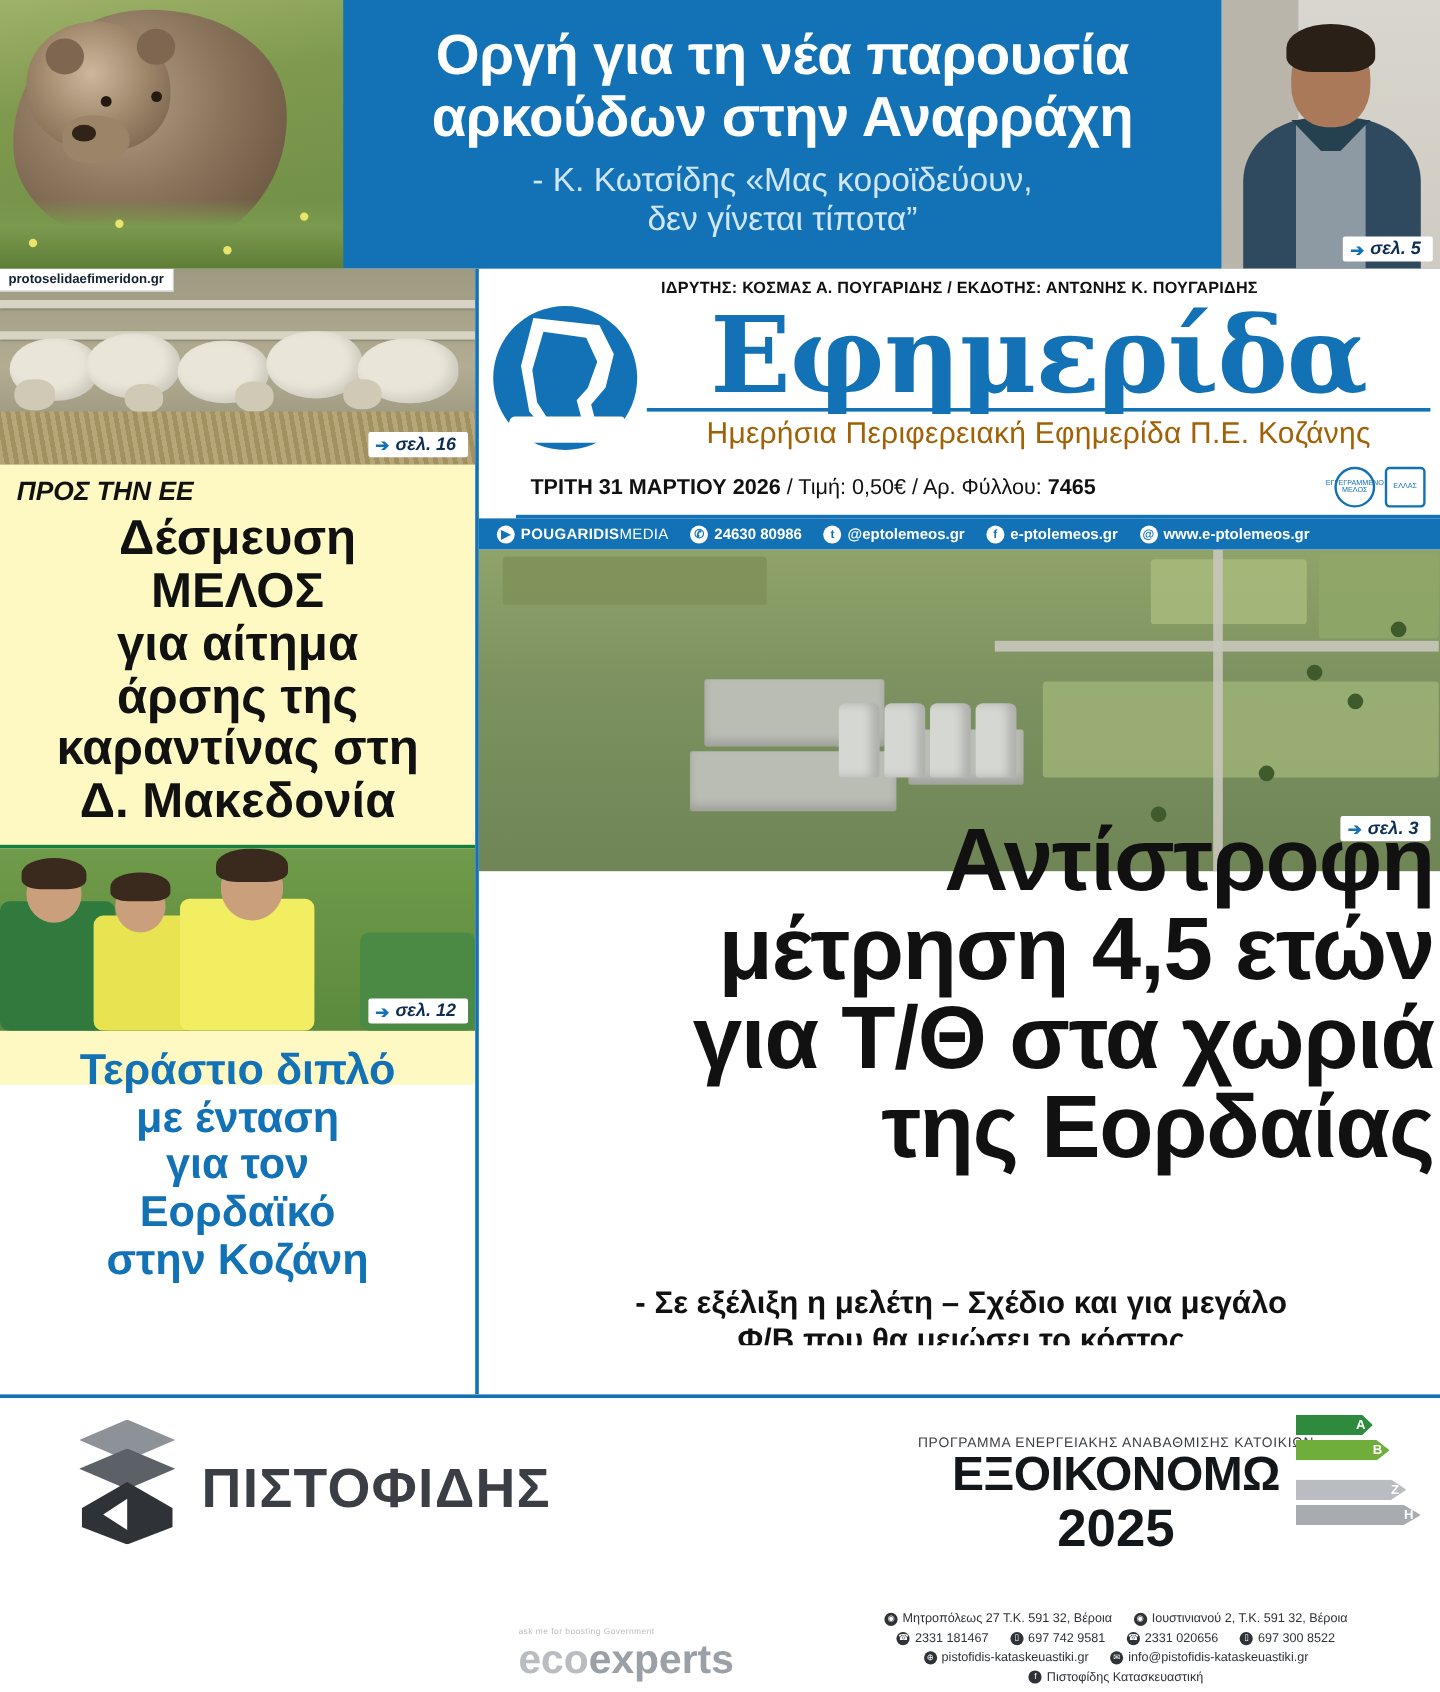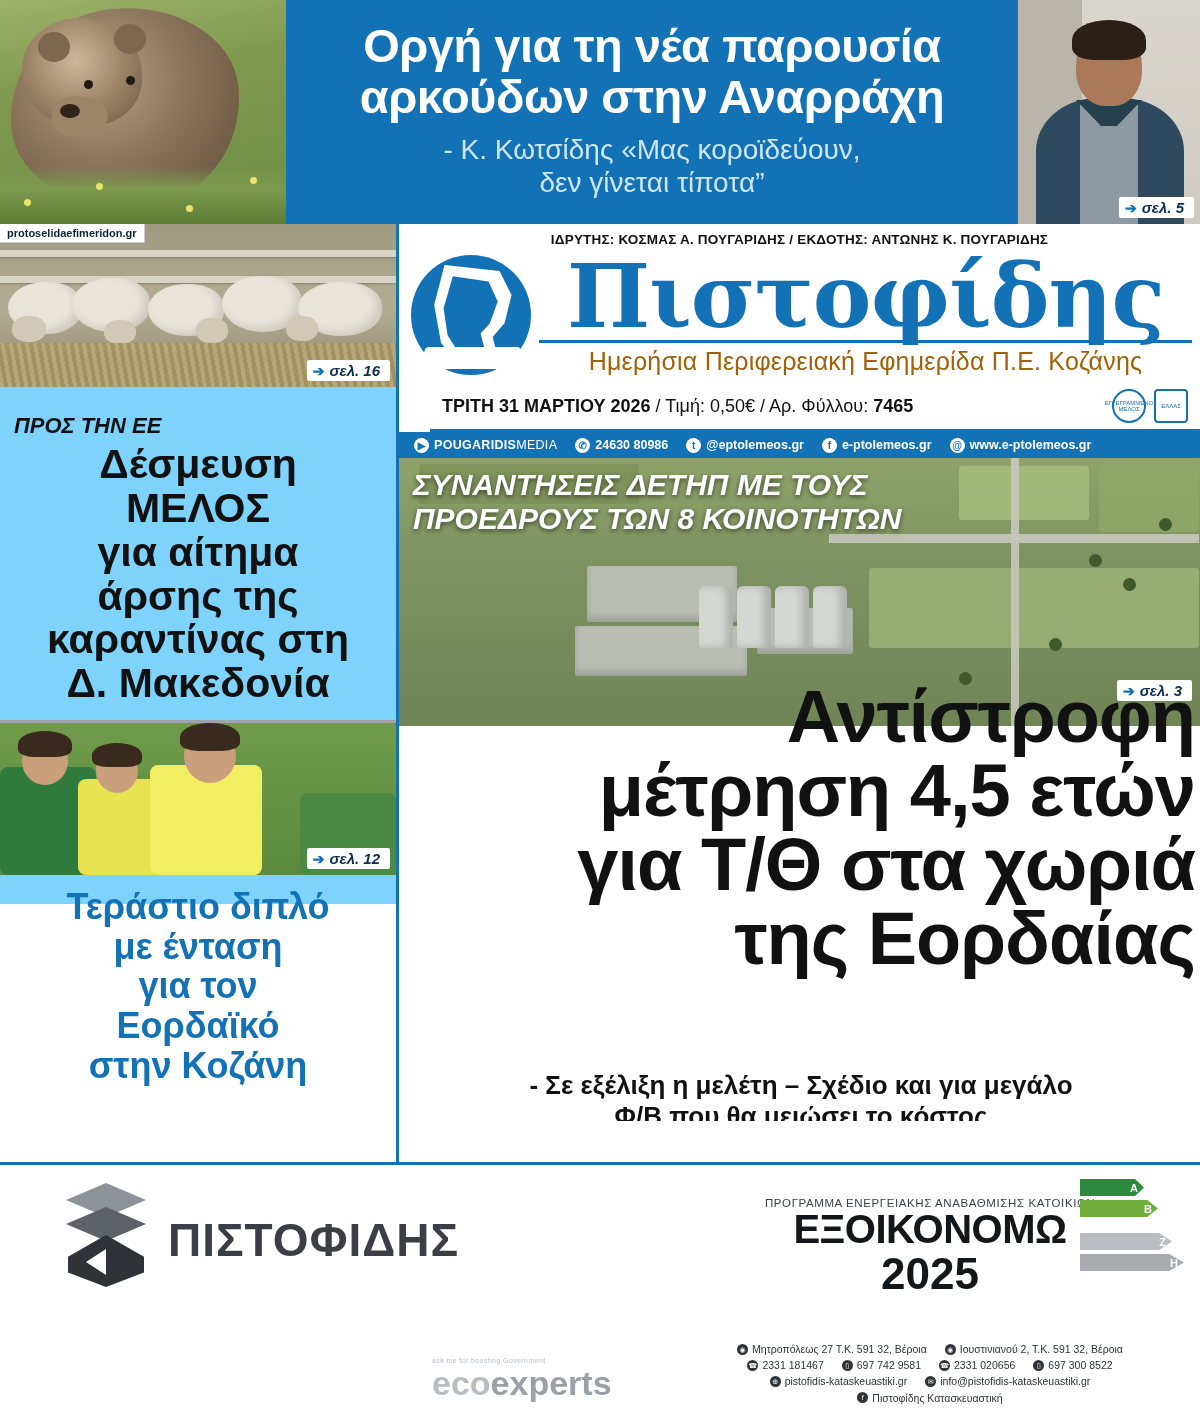--- a/index.html
+++ b/index.html
@@ -101,21 +101,21 @@
     font-style: italic; font-weight: bold; font-size: 15px;
     padding: 2px 10px 2px 6px; display: flex; align-items: center; gap: 5px;
     border-radius: 2px;
   }
   .page-ref .arrow { color: #1272b5; font-size: 14px; font-style: normal; }
   .ref-banner { right: 6px; bottom: 6px; }
 
   
   .left-col {
     position: absolute; left: 0; top: 224px; width: 396px; height: 680px;
-    background: #7dd3fc;
+    background: #fef9c3;
   }
   .sheep-photo {
     position: relative; width: 396px; height: 163px; overflow: hidden;
     background: linear-gradient(180deg,#9e9a82 0%, #b2ad92 50%, #8e8a72 100%);
   }
   .sheep-rail {
     position: absolute; left: 0; width: 100%; height: 7px; background: #d8d4c4;
     box-shadow: 0 1px 2px rgba(0,0,0,.25);
   }
   .sheep {
@@ -129,21 +129,21 @@
     opacity: .95;
   }
   .site-tag {
     position: absolute; left: 0; top: 0; background: #ffffff; color: #123;
     font-size: 11px; font-weight: bold; padding: 3px 7px; border-right:1px solid #ccc;
     border-bottom:1px solid #ccc;
   }
   .ref-sheep { right: 6px; bottom: 6px; }
 
   .left-headline-block {
-    padding: 26px 14px 14px; border-bottom: 3px solid #a3a3a3;
+    padding: 10px 14px 14px; border-bottom: 3px solid #15803d;
   }
   .kicker {
     font-style: italic; font-weight: bold; font-size: 22px; color: #111;
     margin-bottom: 4px;
   }
   .left-headline {
     font-weight: bold; font-size: 41px; line-height: 1.07; color: #111;
     text-align: center;
   }
 
@@ -473,21 +473,21 @@
   <div class="founders">ΙΔΡΥΤΗΣ: ΚΟΣΜΑΣ Α. ΠΟΥΓΑΡΙΔΗΣ / ΕΚΔΟΤΗΣ: ΑΝΤΩΝΗΣ Κ. ΠΟΥΓΑΡΙΔΗΣ</div>
 
   <div class="masthead">
     <div class="logo-badge">
       <div class="logo-circle"></div>
       <div class="logo-face"></div>
       <div class="logo-face-in"></div>
       <div class="logo-base"></div>
     </div>
     <div class="title-wrap">
-      <div class="paper-title">Πιστοφίδης</div>
+      <div class="paper-title">Εφημερίδα</div>
       <div class="title-rule"></div>
       <div class="paper-sub">Ημερήσια Περιφερειακή Εφημερίδα Π.Ε. Κοζάνης</div>
     </div>
   </div>
 
   <div class="issue-line">
     <div class="issue-text">
       <span>ΤΡΙΤΗ 31 ΜΑΡΤΙΟΥ 2026</span>
       <span class="light"> / </span>
       <span class="light">Τιμή:</span>
@@ -539,24 +539,20 @@
       <div class="tank" style="left:300px; top:128px;"></div>
       <div class="tank" style="left:338px; top:128px;"></div>
       <div class="tank" style="left:376px; top:128px;"></div>
       <div class="tank" style="left:414px; top:128px;"></div>
       <div class="tree" style="left:690px; top:96px;"></div>
       <div class="tree" style="left:724px; top:120px;"></div>
       <div class="tree" style="left:760px; top:60px;"></div>
       <div class="tree" style="left:650px; top:180px;"></div>
       <div class="tree" style="left:560px; top:214px;"></div>
 
-      <div class="lead-kicker">
-        <div>ΣΥΝΑΝΤΗΣΕΙΣ ΔΕΤΗΠ ΜΕ ΤΟΥΣ</div>
-        <div>ΠΡΟΕΔΡΟΥΣ ΤΩΝ 8 ΚΟΙΝΟΤΗΤΩΝ</div>
-      </div>
     </div>
 
     <div class="page-ref ref-lead" style="position:absolute; background:#ffffff;">
       <span class="arrow">➔</span>
       <span>σελ. 3</span>
     </div>
 
     <div class="lead-headline">
       <div>Αντίστροφη</div>
       <div>μέτρηση 4,5 ετών</div>

